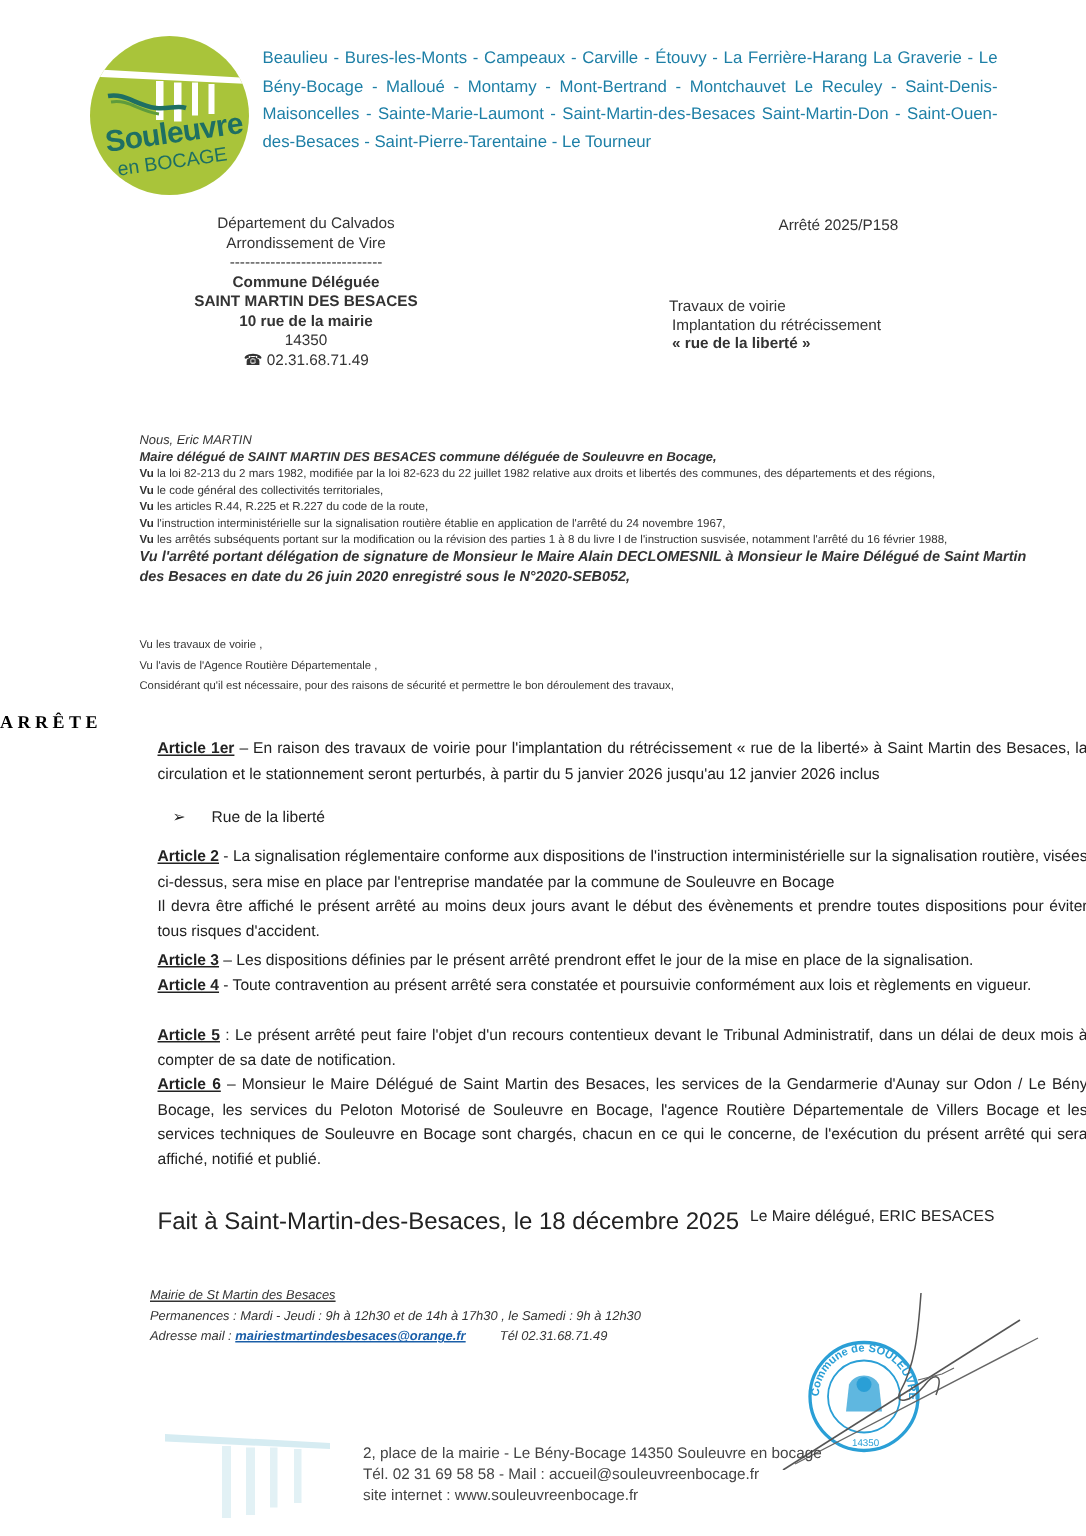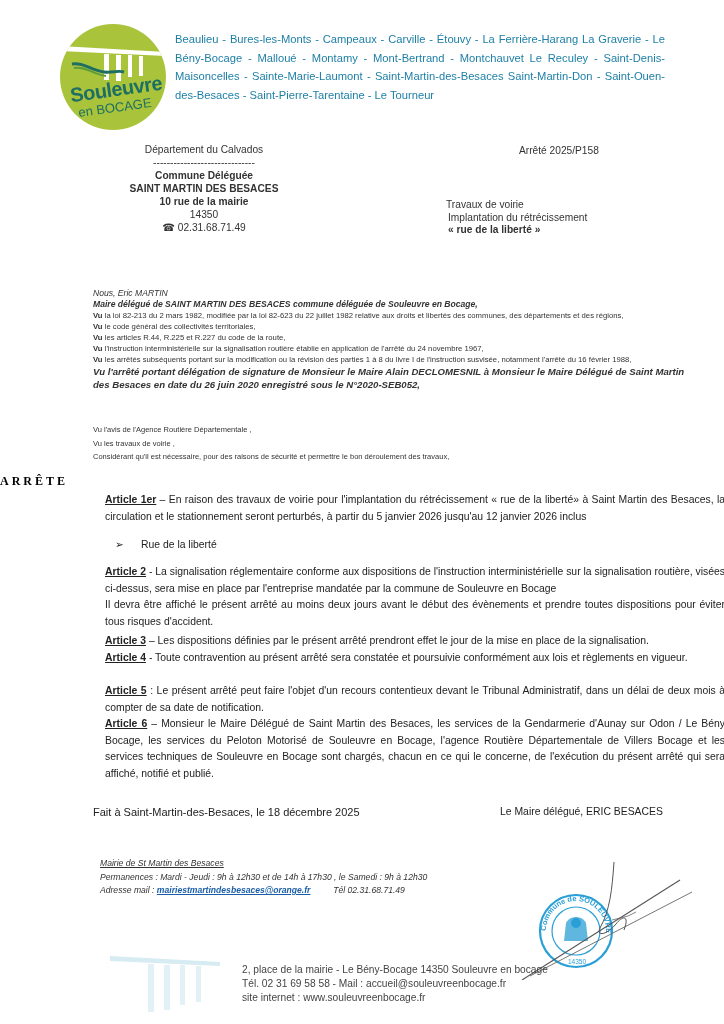--- a/index.html
+++ b/index.html
@@ -39,21 +39,21 @@
   .art .lbl { font-weight: bold; text-decoration: underline; }
   #a1 { top: 492px; }
   #bullet { left: 115px; top: 538px; font-size: 10.4px; color: #222; }
   #bullet .arrow { display: inline-block; width: 26px; }
   #a2 { top: 564px; }
   #a3 { top: 633px; }
   #a4 { top: 650px; }
   #a5 { top: 683px; }
   #a6 { top: 716px; }
 
-  #fait { left: 93px; top: 806px; font-size: 11px; color: #222; }
+  #fait { left: 105px; top: 806px; font-size: 16px; color: #222; }
   #signataire { left: 500px; top: 806px; font-size: 10.4px; color: #222; }
 
   
   #mairie { left: 100px; top: 857px; font-size: 8.6px; line-height: 13.5px; font-style: italic; color: #333; }
   #mairie .u { text-decoration: underline; }
   #mairie a { color: #1a5ea8; text-decoration: underline; font-weight: bold; }
 
   
   #stamp { left: 538px; top: 893px; width: 76px; height: 76px; }
   #signature { left: 520px; top: 840px; width: 200px; height: 140px; }
@@ -76,20 +76,21 @@
     <path d="M14 44 C26 42, 32 50, 46 52" stroke="#5e9b3c" stroke-width="2" fill="none"></path>
   </svg>
   <span class="l1">Souleuvre</span>
   <span class="l2">en BOCAGE</span>
 </div>
 
 <div id="communes" class="abs">Beaulieu - Bures-les-Monts - Campeaux - Carville - Étouvy - La Ferrière-Harang La Graverie - Le Bény-Bocage - Malloué - Montamy - Mont-Bertrand - Montchauvet Le Reculey - Saint-Denis-Maisoncelles - Sainte-Marie-Laumont - Saint-Martin-des-Besaces Saint-Martin-Don - Saint-Ouen-des-Besaces - Saint-Pierre-Tarentaine - Le Tourneur</div>
 
 <div id="leftblock" class="abs">
   <div>Département du Calvados</div>
+  <div>Arrondissement de Vire</div>
   <div class="dash">------------------------------</div>
   <div class="b">Commune Déléguée</div>
   <div class="b">SAINT MARTIN DES BESACES</div>
   <div class="b">10 rue de la mairie</div>
   <div>14350</div>
   <div>☎ 02.31.68.71.49</div>
 </div>
 
 <div id="arrete-num" class="abs">Arrêté 2025/P158</div>
 
@@ -104,22 +105,22 @@
   <div class="bi">Maire délégué de SAINT MARTIN DES BESACES commune déléguée de Souleuvre en Bocage,</div>
   <div><span class="vu">Vu</span><span> la loi 82-213 du 2 mars 1982, modifiée par la loi 82-623 du 22 juillet 1982 relative aux droits et libertés des communes, des départements et des régions,</span></div>
   <div><span class="vu">Vu</span><span> le code général des collectivités territoriales,</span></div>
   <div><span class="vu">Vu</span><span> les articles R.44, R.225 et R.227 du code de la route,</span></div>
   <div><span class="vu">Vu</span><span> l'instruction interministérielle sur la signalisation routière établie en application de l'arrêté du 24 novembre 1967,</span></div>
   <div><span class="vu">Vu</span><span> les arrêtés subséquents portant sur la modification ou la révision des parties 1 à 8 du livre I de l'instruction susvisée, notamment l'arrêté du 16 février 1988,</span></div>
   <div class="bi2">Vu l'arrêté portant délégation de signature de Monsieur le Maire  Alain  DECLOMESNIL à Monsieur le Maire Délégué de Saint Martin des Besaces en date du 26 juin 2020 enregistré sous le N°2020-SEB052,</div>
 </div>
 
 <div id="considerants" class="abs">
+  <div>Vu les travaux de voirie ,</div>
   <div>Vu l'avis de l'Agence Routière Départementale ,</div>
-  <div>Vu les travaux de voirie ,</div>
   <div>Considérant qu'il est nécessaire, pour des raisons de sécurité et permettre le bon déroulement des travaux,</div>
 </div>
 
 <div id="arrete-title" class="abs">ARRÊTE</div>
 
 <div id="a1" class="abs art">
   <span class="lbl">Article 1er</span><span> – En raison des travaux de voirie pour l'implantation du rétrécissement « rue de la liberté» à Saint Martin des Besaces, la circulation et le stationnement seront perturbés, à partir du 5 janvier 2026 jusqu'au 12 janvier 2026 inclus</span>
 </div>
 <div id="bullet" class="abs">
   <span class="arrow">➢</span><span>Rue de la liberté</span>

